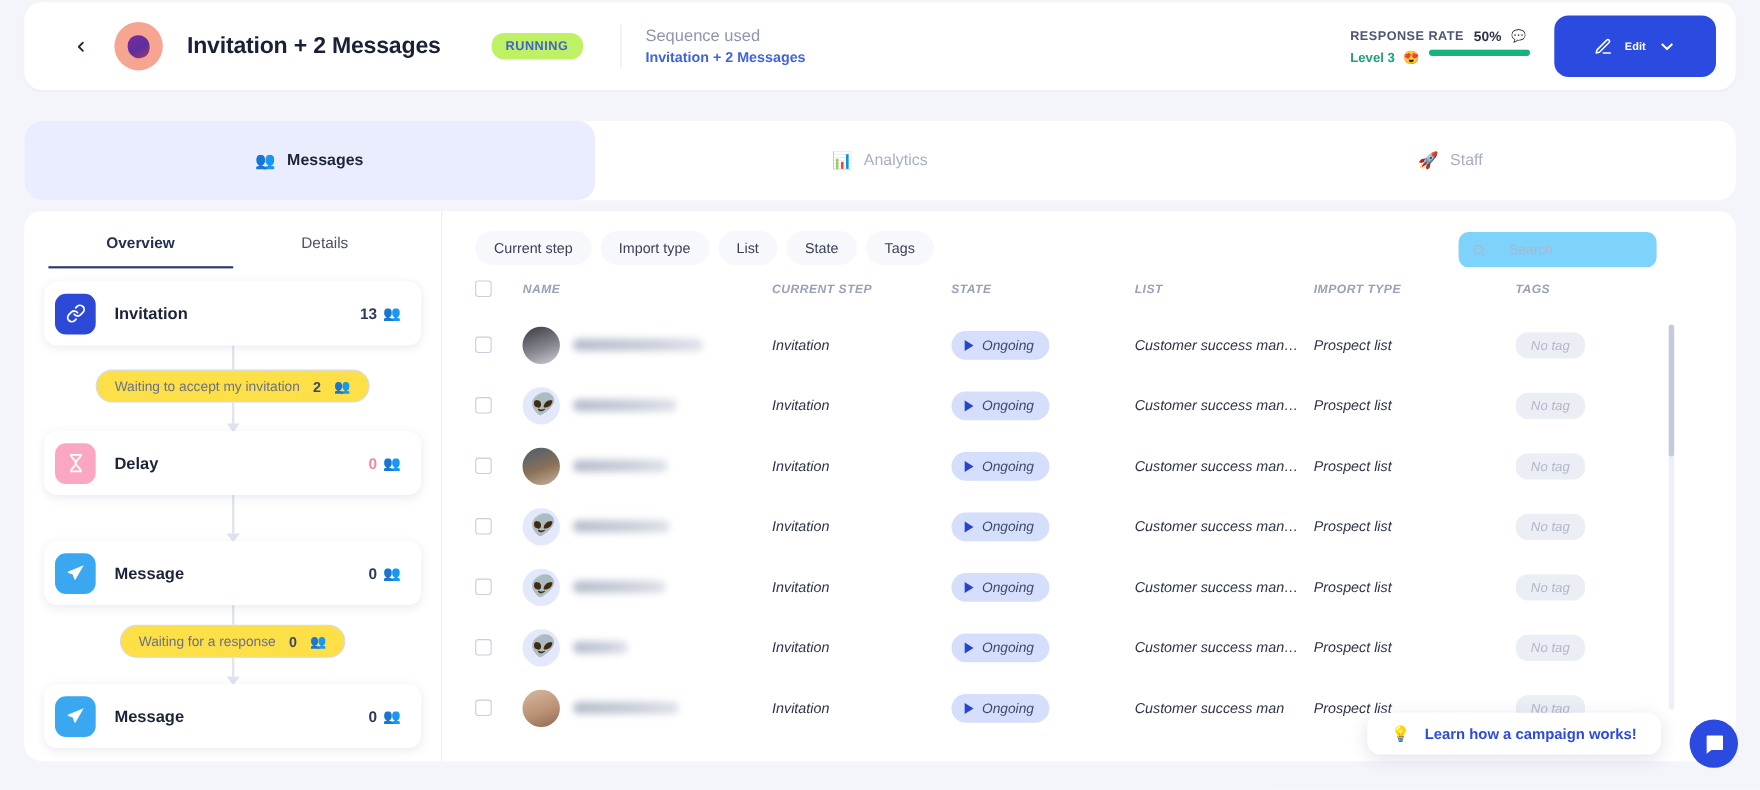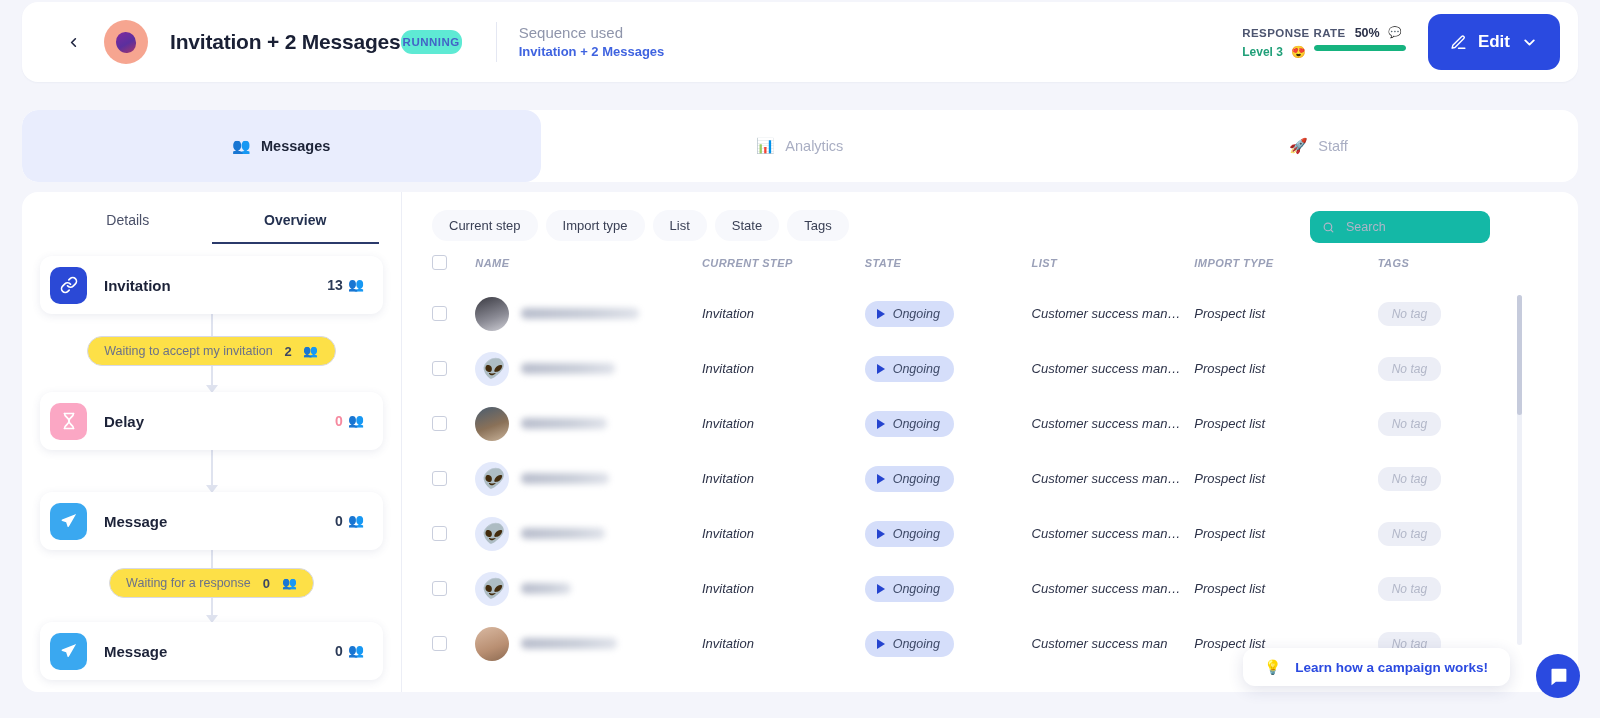--- a/index.html
+++ b/index.html
@@ -38,23 +38,24 @@
   .camp-avatar .blob {
     width: 20px; height: 21px; border-radius: 48% 52% 45% 55%;
     background: linear-gradient(150deg,#7a2a9e 10%,#5b2f9e 55%, #a5356b 100%);
   }
   .camp-title {
     margin-left: 22px;
     font-size: 21px; font-weight: bold; color: #1a2035;
     letter-spacing: -.2px; white-space: nowrap;
   }
   .status-pill {
-    background: #5eead4; color: #4363c6;
+    margin-left: 46px;
+    background: #bef264; color: #4363c6;
     font-size: 11.5px; font-weight: bold; letter-spacing: .5px;
-    padding: 6px 2px; border-radius: 11px;
+    padding: 6px 13px; border-radius: 11px;
     white-space: nowrap;
   }
   .hdr-divider {
     width: 1px; height: 40px; background: #e4e7f2;
     margin-left: 34px;
   }
   .seq-block { margin-left: 22px; line-height: 1.45; }
   .seq-label { font-size: 15px; color: #8f95ab; }
   .seq-value { font-size: 13px; color: #3f63e0; font-weight: bold; white-space: nowrap; }
   .hdr-right {
@@ -71,22 +72,22 @@
   .level-txt { font-size: 12px; color: #21a079; font-weight: bold; }
   .level-emoji { font-size: 12px; }
   .rate-bar {
     width: 92px; height: 6px; border-radius: 3px; background: #e2e6f0; overflow: hidden;
   }
   .rate-bar > i { display: block; height: 100%; background: #16b37f; border-radius: 3px; }
   .edit-btn {
     display: flex; align-items: center; gap: 11px;
     background: #2a4ae0; color: #fff;
     border: none; border-radius: 13px;
-    height: 56px; padding: 0 22px;
-    font-size: 17px; font-weight: bold; cursor: pointer;
+    height: 56px; padding: 0 36px;
+    font-size: 10px; font-weight: bold; cursor: pointer;
   }
   .edit-btn svg { width: 17px; height: 17px; }
 
   
   .tabbar {
     position: absolute; left: 22px; top: 110px;
     width: 1556px; height: 72px;
     background: #ffffff; border-radius: 16px;
     display: flex; align-items: stretch;
     overflow: hidden;
@@ -175,24 +176,24 @@
     display: flex; align-items: center; gap: 8px;
     padding: 18px 0 0 30px;
   }
   .chip {
     background: #f7f8fc; border: none; border-radius: 16px;
     height: 31px; padding: 0 17px;
     font-size: 13px; color: #3a4055; cursor: pointer;
     font-family: inherit;
   }
   .search-box {
-    position: absolute; right: 88px; top: 19px;
+    position: absolute; right: 72px; top: 19px;
     width: 180px; height: 32px;
-    background: #14b8a6; border-radius: 9px;
-    display: flex; align-items: center; gap: 11px;
+    background: #7dd3fc; border-radius: 9px;
+    display: flex; align-items: center; gap: 21px;
     padding: 0 12px;
   }
   .search-box svg { width: 13px; height: 13px; color: #b0b5c8; flex: none; }
   .search-box input {
     border: none; outline: none; background: transparent;
     font-size: 12.5px; color: #4b5168; width: 100%;
     font-family: inherit;
   }
   .search-box input::placeholder { color: #b0b5c8; }
 
@@ -345,25 +346,25 @@
     <div class="tab">
       <span class="tico">🚀</span>
       <span>Staff</span>
     </div>
   </div>
 
   <div class="body-card">
 
     <div class="left-pane">
       <div class="subtabs">
+        <div class="subtab active">
+          <span>Overview</span>
+        </div>
         <div class="subtab">
           <span>Details</span>
-        </div>
-        <div class="subtab active">
-          <span>Overview</span>
         </div>
       </div>
 
       <div class="steps">
 
         <div class="step-card">
           <div class="step-icon icon-invite">
             <svg viewBox="0 0 24 24" fill="none" stroke="currentColor" stroke-width="2.2" stroke-linecap="round" stroke-linejoin="round">
               <path d="M10 13a5 5 0 0 0 7.54.54l3-3a5 5 0 0 0-7.07-7.07l-1.72 1.71"></path>
               <path d="M14 11a5 5 0 0 0-7.54-.54l-3 3a5 5 0 0 0 7.07 7.07l1.71-1.71"></path>

